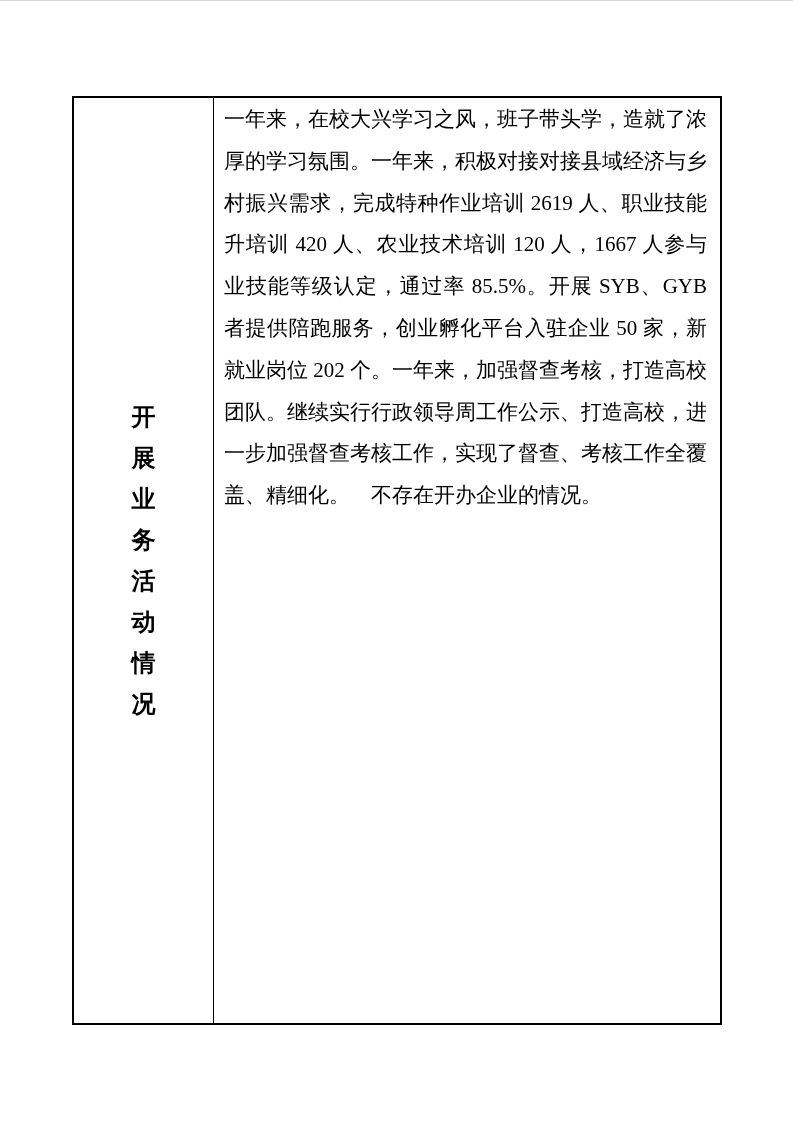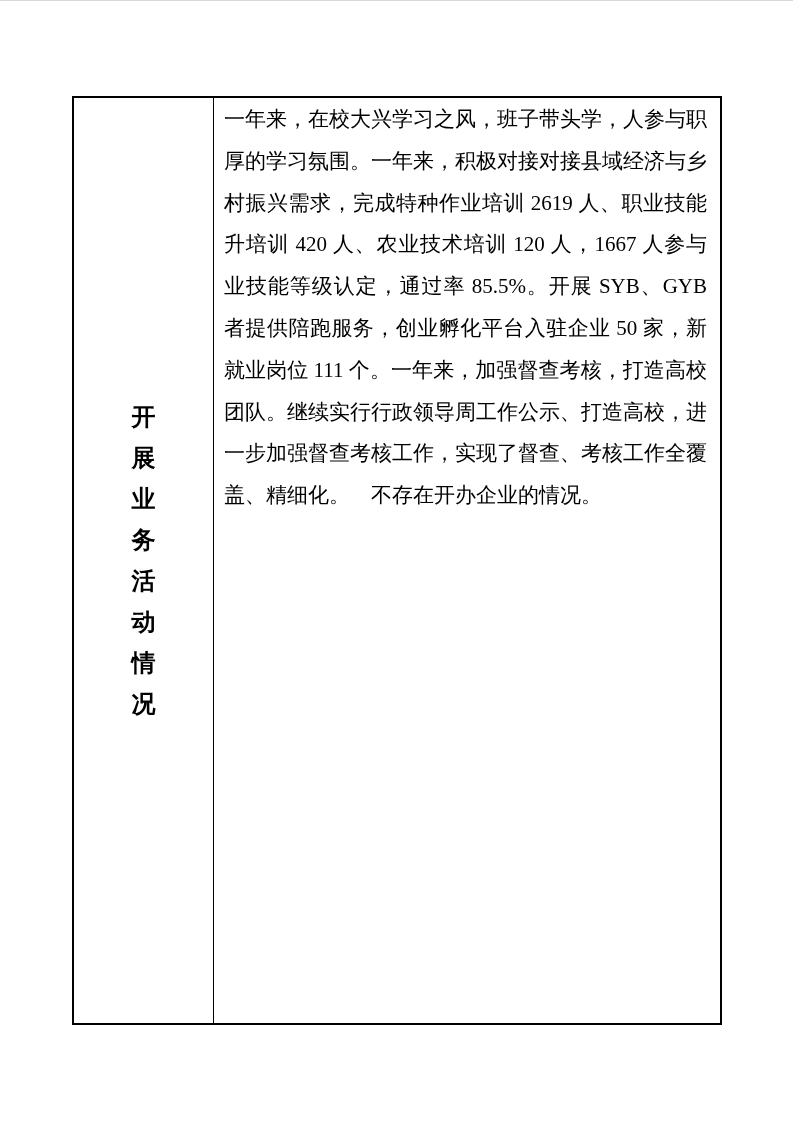--- a/index.html
+++ b/index.html
@@ -90,26 +90,26 @@
       <div class="header-char">展</div>
       <div class="header-char">业</div>
       <div class="header-char">务</div>
       <div class="header-char">活</div>
       <div class="header-char">动</div>
       <div class="header-char">情</div>
       <div class="header-char">况</div>
     </div>
 
     <div class="content-cell">
-      <div class="text-line">一年来，在校大兴学习之风，班子带头学，人参与职</div>
+      <div class="text-line">一年来，在校大兴学习之风，班子带头学，造就了浓</div>
       <div class="text-line">厚的学习氛围。一年来，积极对接对接县域经济与乡</div>
       <div class="text-line">村振兴需求，完成特种作业培训 2619 人、职业技能提</div>
       <div class="text-line">升培训 420 人、农业技术培训 120 人，1667 人参与职</div>
       <div class="text-line">业技能等级认定，通过率 85.5%。开展 SYB、GYB 创</div>
       <div class="text-line">者提供陪跑服务，创业孵化平台入驻企业 50 家，新增</div>
-      <div class="text-line">就业岗位 111 个。一年来，加强督查考核，打造高校</div>
+      <div class="text-line">就业岗位 202 个。一年来，加强督查考核，打造高校</div>
       <div class="text-line">团队。继续实行行政领导周工作公示、打造高校，进</div>
       <div class="text-line">一步加强督查考核工作，实现了督查、考核工作全覆</div>
       <div class="text-line last-line">盖、精细化。　不存在开办企业的情况。</div>
     </div>
 
   </div>
 </div>
 
 </body></html>

